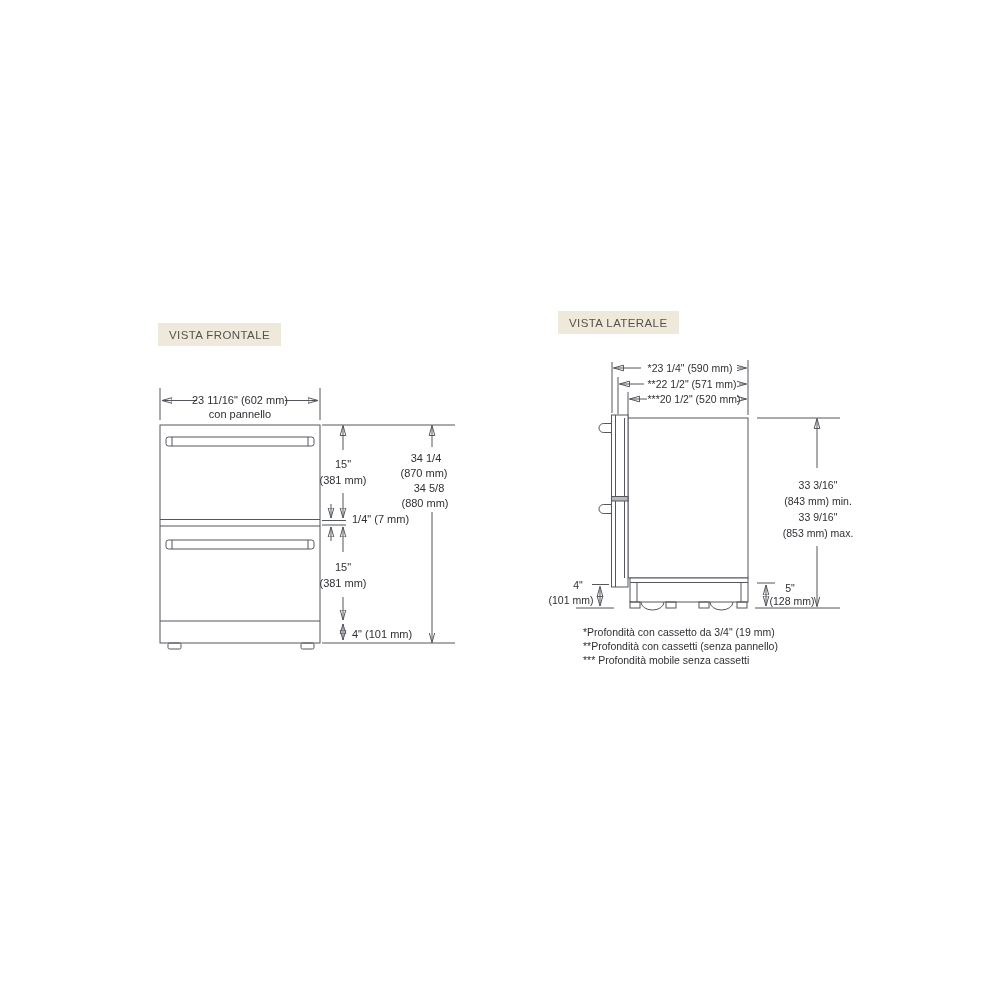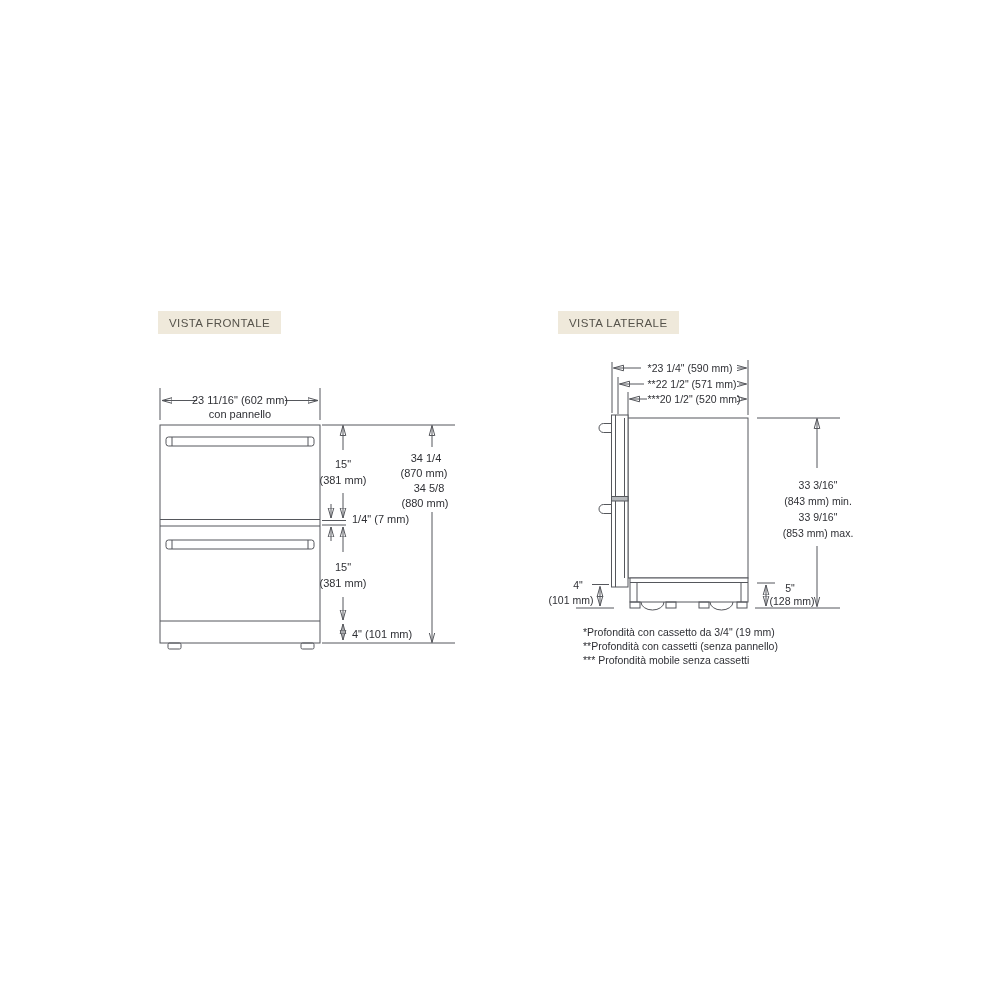--- a/index.html
+++ b/index.html
@@ -1,20 +1,20 @@
 <!DOCTYPE html>
 <html><head>
 <meta charset="utf-8">
 <style>
   html,body{margin:0;padding:0;background:#ffffff;}
   .stage{position:relative;width:1000px;height:1000px;background:#ffffff;overflow:hidden;
          font-family:"Liberation Sans", sans-serif;}
   .badge{position:absolute;background:#efe9db;color:#56534b;font-size:11.5px;
          letter-spacing:.4px;padding:6px 11px 5px 11px;white-space:nowrap;}
-  #badge-front{left:158px;top:311px;}
+  #badge-front{left:158px;top:323px;}
   #badge-side{left:558px;top:311px;}
   svg{position:absolute;left:0;top:0;}
   svg line, svg path, svg rect{stroke:#55575c;stroke-width:1;fill:none;}
   svg rect.fillw{fill:#ffffff;}
   svg rect.band{fill:#b6b9bd;stroke:#55575c;}
   svg text{fill:#2f3035;stroke:none;font-family:"Liberation Sans", sans-serif;}
   text.dim{font-size:11px;}
   text.dims{font-size:10.5px;}
   text.fn{font-size:10.5px;}
   text.mid{text-anchor:middle;}

